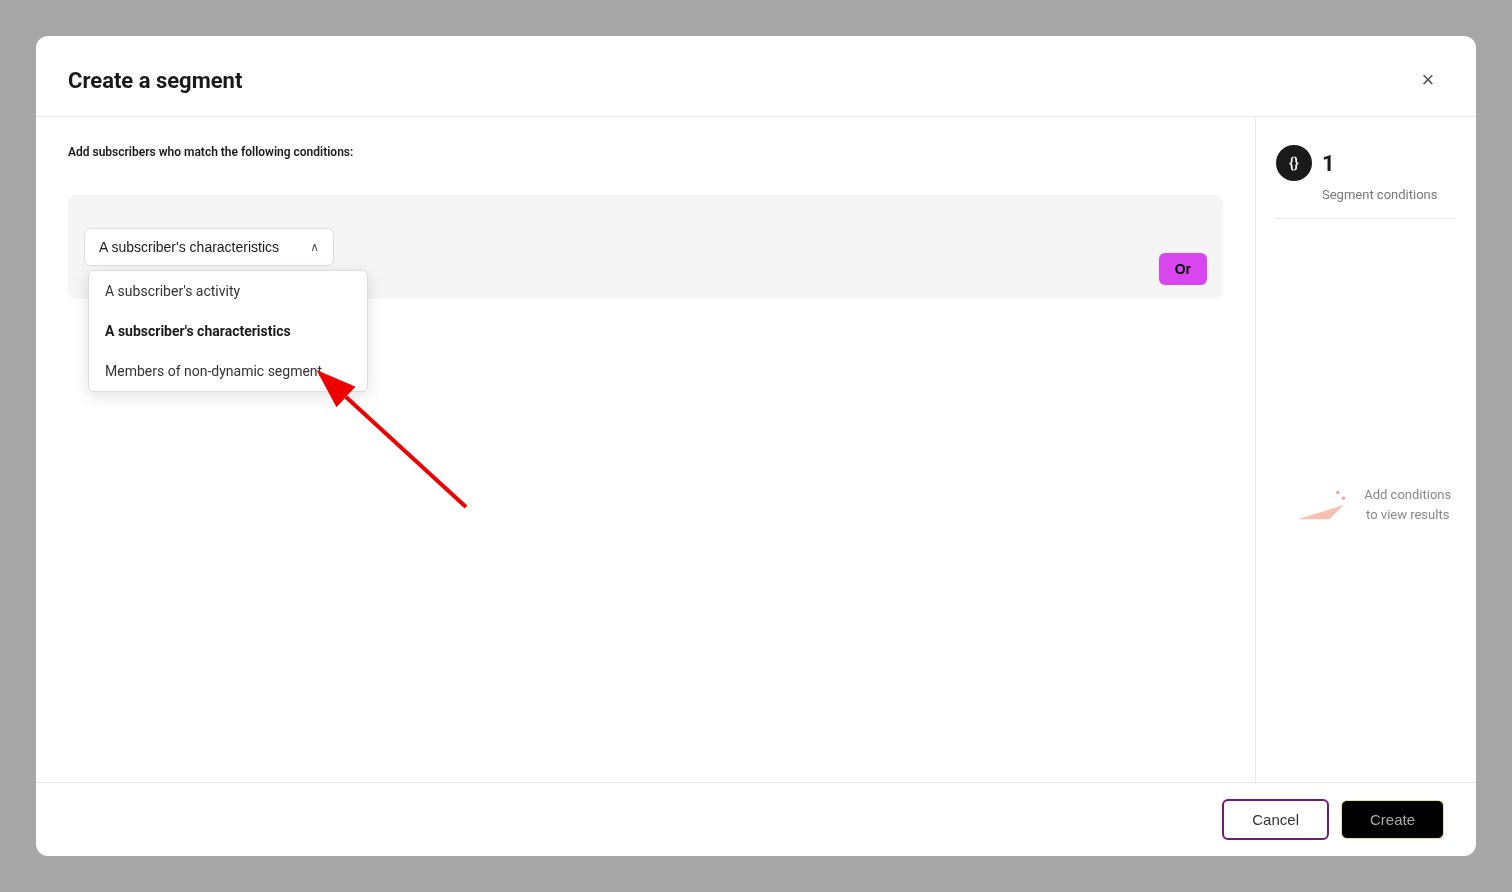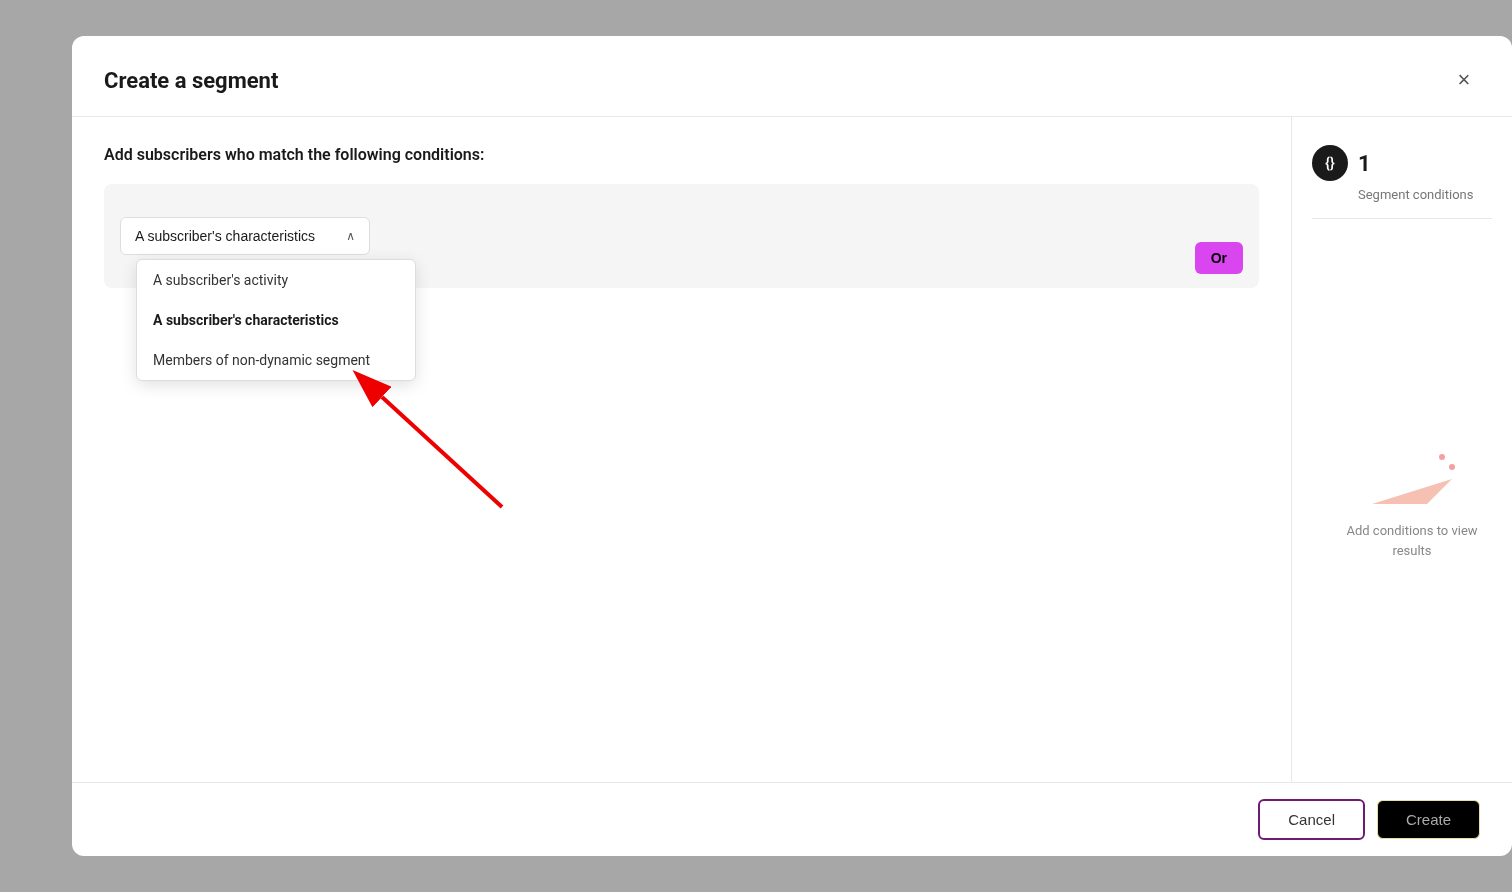--- a/index.html
+++ b/index.html
@@ -10,21 +10,21 @@
       align-items: center;
       justify-content: center;
       min-height: 100vh;
     }
     .modal-overlay {
       width: 1512px;
       height: 892px;
       background: rgba(0,0,0,0.3);
       display: flex;
       align-items: center;
-      justify-content: flex-end;
+      justify-content: center;
       position: relative;
     }
     .modal {
       width: 1440px;
       height: 820px;
       background: #fff;
       border-radius: 12px;
       display: flex;
       flex-direction: column;
       position: relative;
@@ -59,24 +59,24 @@
       flex: 1;
       overflow: hidden;
     }
     .main-content {
       flex: 1;
       padding: 28px 32px;
       border-right: 1px solid #e8e8e8;
       position: relative;
     }
     .conditions-label {
-      font-size: 16px;
+      font-size: 12px;
       font-weight: 600;
       color: #1a1a1a;
-      margin-bottom: 20px;
+      margin-bottom: 36px;
     }
     .condition-row {
       display: flex;
       align-items: center;
       background: #f5f5f5;
       border-radius: 8px;
       padding: 14px 16px;
       gap: 12px;
       position: relative;
     }
@@ -97,21 +97,21 @@
       font-size: 14px;
       color: #1a1a1a;
     }
     .dropdown-chevron {
       font-size: 12px;
       color: #555;
     }
     .dropdown-menu {
       position: absolute;
       top: calc(100% + 4px);
-      left: 16px;
+      left: 4px;
       background: #fff;
       border: 1px solid #ddd;
       border-radius: 6px;
       box-shadow: 0 4px 16px rgba(0,0,0,0.12);
       z-index: 100;
       min-width: 280px;
       overflow: hidden;
     }
     .dropdown-item {
       padding: 12px 16px;
@@ -172,21 +172,20 @@
       margin-left: 46px;
     }
     .sidebar-divider {
       width: 100%;
       height: 1px;
       background: #e8e8e8;
       margin: 16px 0;
     }
     .empty-state {
       display: flex;
-      flex-direction: column;
       align-items: center;
       justify-content: center;
       flex: 1;
       gap: 12px;
       margin-top: 20px;
       margin-left: 20px;
     }
     .empty-state-text {
       font-size: 13px;
       color: #888;

